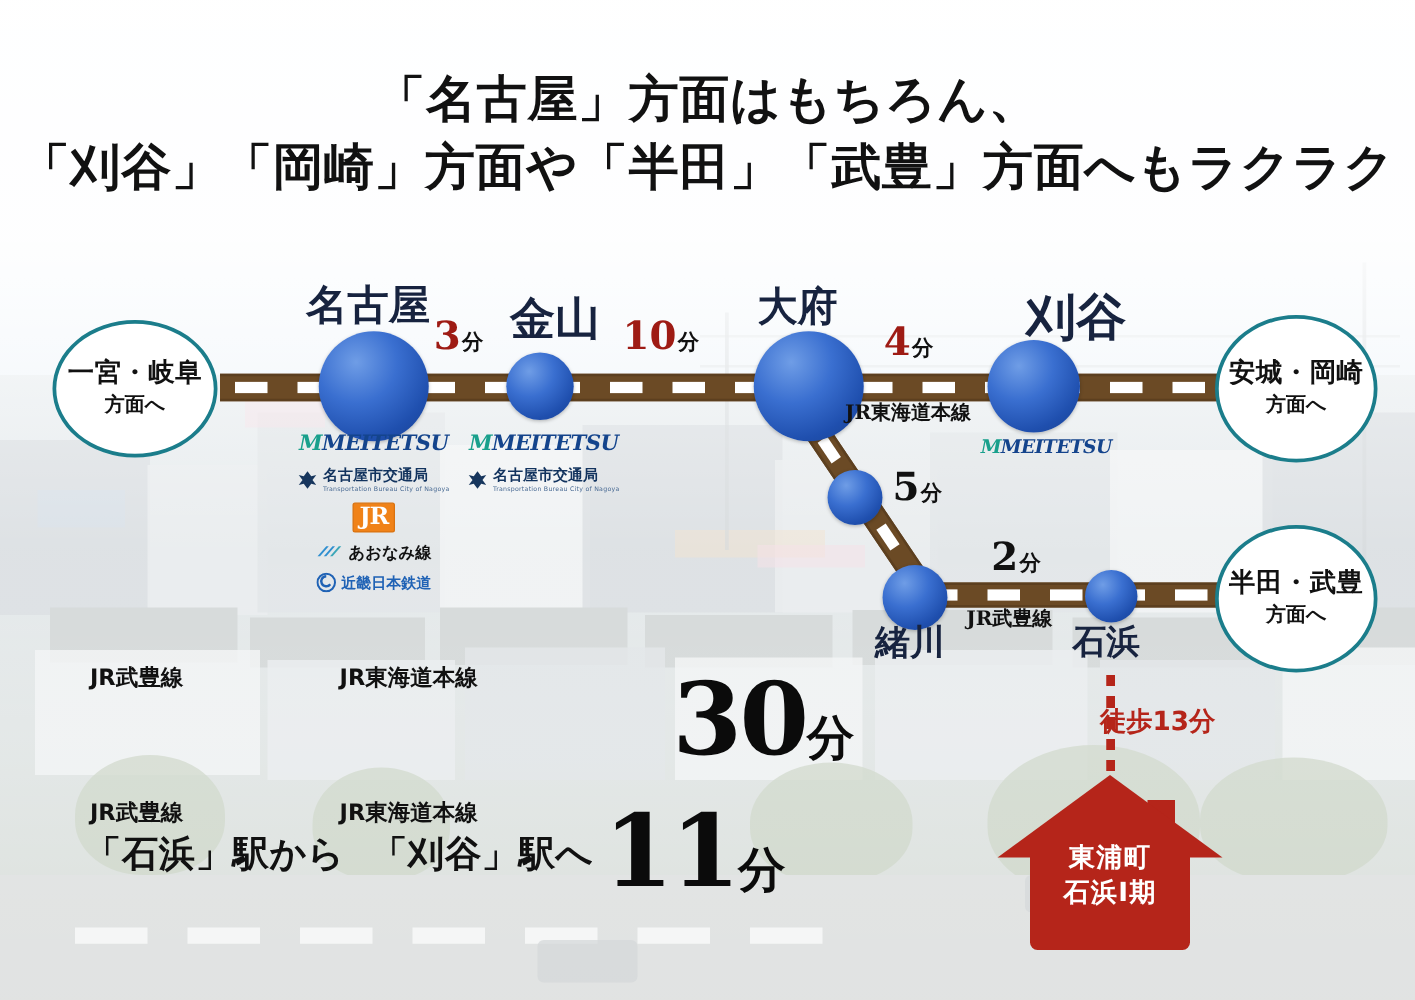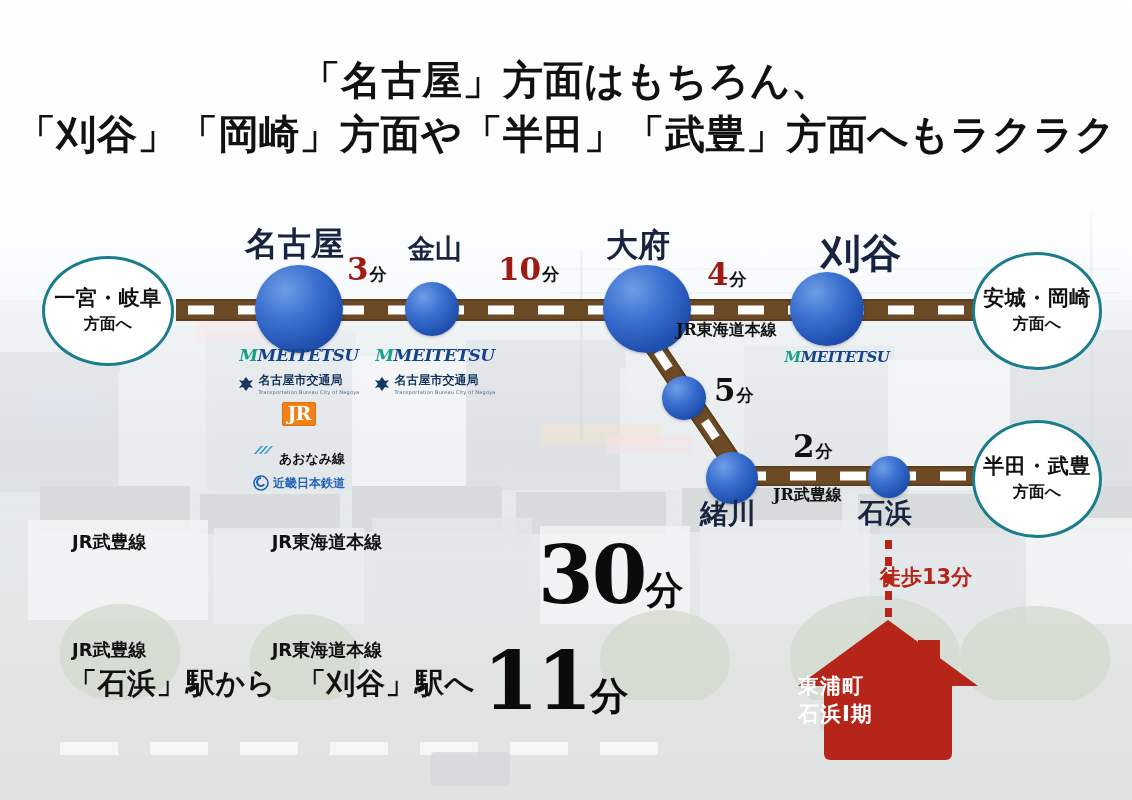--- a/index.html
+++ b/index.html
@@ -85,21 +85,21 @@
   .logo{display:flex;align-items:center;gap:4px;white-space:nowrap;}
   .logo .lbl{font-size:12px;font-weight:bold;color:#12335e;
     font-family:"DejaVu Sans","Liberation Sans",sans-serif;}
   .logo .sub{display:block;font-size:5px;font-weight:normal;color:#4a6b94;letter-spacing:.2px;}
   .mt{font-family:"DejaVu Serif","Liberation Serif",serif;font-weight:bold;font-size:17px;
      color:#14448c;letter-spacing:-.5px;font-style:italic;}
   .mt .m1{color:#19a08c;}
   .jr{font-family:"DejaVu Serif","Liberation Serif",serif;font-weight:bold;font-size:19px;
      color:#fff;background:#f08218;padding:0 5px;border-radius:2px;letter-spacing:-1px;
      border:1px solid #d9720f;line-height:1.15;}
-  .aon{font-size:13px;font-weight:bold;color:#111;margin-top:17px;}
+  .aon{font-size:13px;font-weight:bold;color:#111;}
   .kin{font-size:12px;font-weight:bold;color:#1f62b5;}
 
   
   .sum{position:absolute;white-space:nowrap;
     font-family:"DejaVu Sans","Liberation Sans",sans-serif;}
   .sum .small{font-size:18px;font-weight:bold;color:#111;}
   .sum .big{font-size:29px;font-weight:bold;color:#111;letter-spacing:.5px;}
   .bignum{position:absolute;white-space:nowrap;
     font-family:"DejaVu Serif","Liberation Serif",serif;font-weight:bold;color:#0b0b0b;}
   .bignum .n{font-size:80px;letter-spacing:-2px;}
@@ -107,21 +107,21 @@
 
   .note{position:absolute;font-size:15px;font-weight:bold;color:#111;white-space:nowrap;
     font-family:"DejaVu Sans","Liberation Sans",sans-serif;}
 
   
   .houseWrap{position:absolute;}
   .hroof{position:absolute;width:0;height:0;border-left:90px solid transparent;
     border-right:90px solid transparent;border-bottom:66px solid #b5251a;}
   .hbody{position:absolute;background:#b5251a;}
   .chim{position:absolute;background:#b5251a;}
-  .htext{position:absolute;width:100%;text-align:left;color:#fff;font-weight:bold;
+  .htext{position:absolute;width:100%;text-align:center;color:#fff;font-weight:bold;
     font-family:"DejaVu Sans","Liberation Sans",sans-serif;line-height:1.35;font-size:21px;
     letter-spacing:1px;}
   .walkline{position:absolute;width:7px;
     background:repeating-linear-gradient(180deg,#b5251a 0 9px,rgba(0,0,0,0) 9px 17px);}
   .walktxt{position:absolute;color:#b5251a;font-weight:bold;font-size:21px;white-space:nowrap;
     font-family:"DejaVu Sans","Liberation Sans",sans-serif;}
 </style>
 </head>
 <body>
 
@@ -227,21 +227,21 @@
 
   <div class="node" style="left:255px;top:265px;width:88px;height:88px;"></div>
   <div class="node" style="left:405px;top:282px;width:54px;height:54px;"></div>
   <div class="node" style="left:603px;top:265px;width:88px;height:88px;"></div>
   <div class="node" style="left:790px;top:272px;width:74px;height:74px;"></div>
   <div class="node" style="left:662px;top:376px;width:44px;height:44px;"></div>
   <div class="node" style="left:706px;top:452px;width:52px;height:52px;"></div>
   <div class="node" style="left:868px;top:456px;width:42px;height:42px;"></div>
 
   <div class="stname" style="left:245px;top:222px;font-size:33px;">名古屋</div>
-  <div class="stname" style="left:408px;top:231px;font-size:27px;">金山</div>
+  <div class="stname" style="left:408px;top:231px;font-size:36px;">金山</div>
   <div class="stname" style="left:606px;top:224px;font-size:32px;">大府</div>
   <div class="stname" style="left:821px;top:226px;font-size:40px;">刈谷</div>
   <div class="stname" style="left:700px;top:495px;font-size:28px;">緒川</div>
   <div class="stname" style="left:858px;top:495px;font-size:27px;">石浜</div>
 
   <div class="mins red" style="left:347px;top:251px;">
     <span class="num">3</span><span class="unit">分</span>
   </div>
   <div class="mins red" style="left:498px;top:251px;">
     <span class="num">10</span><span class="unit">分</span>

